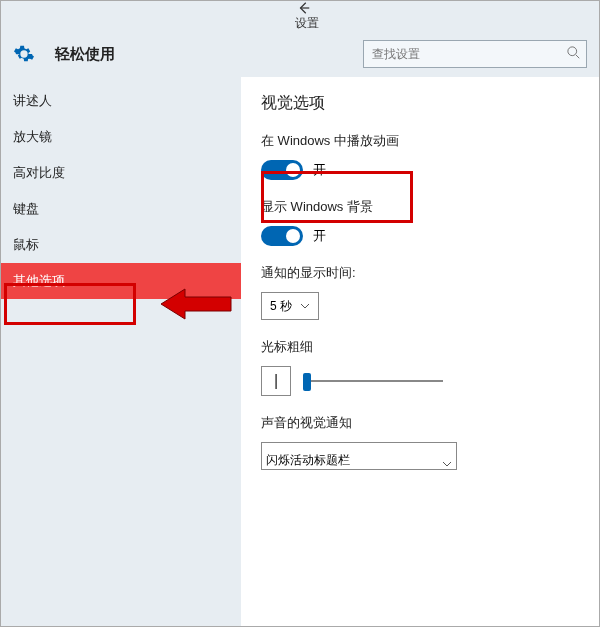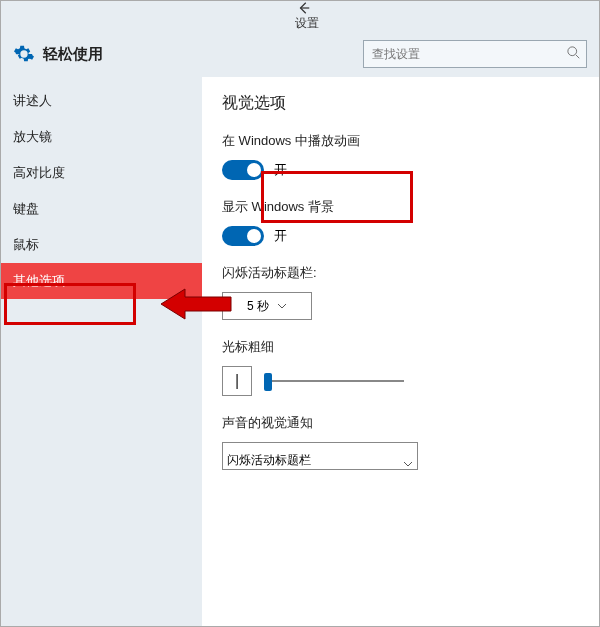--- a/index.html
+++ b/index.html
@@ -6,41 +6,41 @@
   body { width: 600px; height: 627px; background: #fff; border: 1px solid #aaa; overflow: hidden; position: relative; }
 
   .titlebar { height: 30px; background: #e7edf2; display: flex; align-items: center; padding-left: 8px; flex-direction: column; }
   .back-btn { width: 28px; height: 28px; display: flex; align-items: center; justify-content: center; color: #333; }
   .title-text { font-size: 12px; color: #333; margin-left: 6px; }
   .window-controls { margin-left: auto; display: flex; }
   .win-ctrl { width: 44px; height: 30px; display: flex; align-items: center; justify-content: center; color: #333; font-size: 12px; }
 
   .header { height: 46px; background: #e7edf2; display: flex; align-items: center; padding: 0 12px; }
   .gear { width: 22px; height: 22px; color: #0066b3; }
-  .header-title { font-size: 15px; font-weight: 600; margin-left: 8px; color: #222; }
+  .header-title { font-size: 15px; font-weight: 600; margin-left: 20px; color: #222; }
   .searchwrap { margin-left: auto; position: relative; }
   .search { width: 224px; height: 28px; border: 1px solid #9aa7b1; padding: 0 28px 0 8px; font-size: 12px; background: #f3f7fa; }
   .search-icon { position: absolute; right: 6px; top: 6px; color: #666; }
 
   .content { display: flex; height: calc(627px - 76px); }
-  .sidebar { width: 201px; background: #e7edf2; padding-top: 6px; }
+  .sidebar { width: 240px; background: #e7edf2; padding-top: 6px; }
   .side-item { height: 36px; display: flex; align-items: center; padding-left: 12px; font-size: 13px; color: #222; }
   .side-item.selected { background: #ef4444; color: #fff; }
   .annot-box { position: absolute; border: 3px solid #d30000; pointer-events: none; }
 
   .main { flex: 1; padding: 16px 20px; }
   h1.page-title { font-size: 16px; font-weight: 400; color: #222; margin-bottom: 18px; }
   .group-label { font-size: 13px; color: #222; margin-bottom: 10px; }
 
   .toggle-row { display: flex; align-items: center; margin-bottom: 18px; }
   .toggle { width: 42px; height: 20px; border-radius: 10px; background: #0066b3; position: relative; }
   .toggle .knob { position: absolute; right: 3px; top: 3px; width: 14px; height: 14px; border-radius: 50%; background: #fff; }
   .toggle-text { margin-left: 10px; font-size: 13px; }
 
-  .select-box { display: inline-flex; align-items: center; border: 1px solid #888; height: 28px; padding: 0 24px; font-size: 12px; gap: 8px; margin-bottom: 18px; }
+  .select-box { display: inline-flex; align-items: center; border: 1px solid #888; height: 28px; padding: 0 8px; font-size: 12px; gap: 8px; margin-bottom: 18px; }
   .chev { width: 10px; height: 10px; }
 
   .cursor-row { display: flex; align-items: center; gap: 12px; margin-bottom: 18px; }
   .cursor-preview { width: 30px; height: 30px; border: 1px solid #888; display: flex; align-items: center; justify-content: center; font-size: 16px; color: #222; }
   .slider-track { width: 140px; height: 2px; background: #888; position: relative; }
   .slider-thumb { position: absolute; left: 0; top: -7px; width: 8px; height: 18px; background: #0066b3; border-radius: 2px; }
 
   .combo { width: 196px; height: 28px; border: 1px solid #888; display: flex; align-items: flex-end; padding: 0 4px; font-size: 12px; justify-content: space-between; }
 
   .arrow-annot { position: absolute; }
@@ -124,21 +124,21 @@
     </div>
 
     <div class="group-label">显示 Windows 背景</div>
     <div class="toggle-row">
       <div class="toggle">
           <div class="knob"></div>
         </div>
       <span class="toggle-text">开</span>
     </div>
 
-    <div class="group-label">闪烁活动标题栏:</div>
+    <div class="group-label">通知的显示时间:</div>
     <div class="select-box">
       <span>5 秒</span>
       <svg class="chev" viewBox="0 0 10 10">
           <path d="M1 3 L5 7 L9 3" stroke="#555" fill="none"></path>
         </svg>
     </div>
 
     <div class="group-label">光标粗细</div>
     <div class="cursor-row">
       <div class="cursor-preview">

